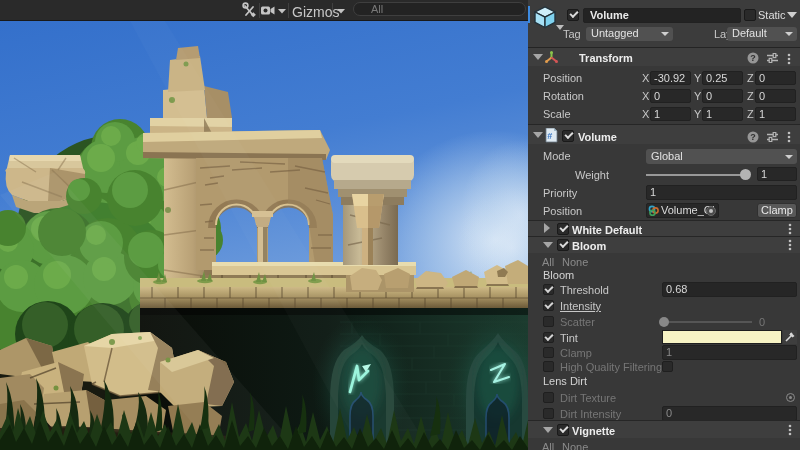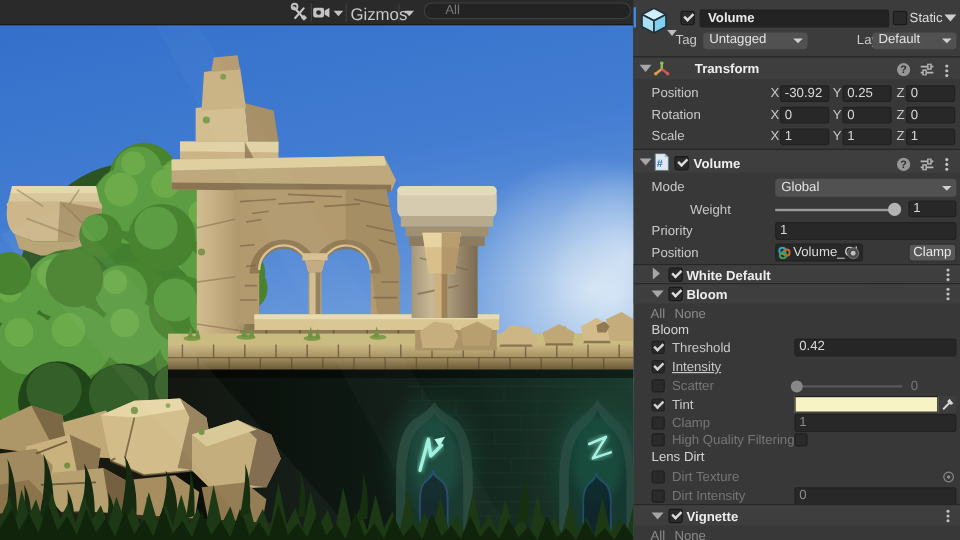--- a/index.html
+++ b/index.html
@@ -554,21 +554,21 @@
     <svg class="abs" style="left:260px;top:239px;" width="4" height="12" viewBox="0 0 4 12">
         <circle cx="2" cy="2" r="1.3" fill="#c0c0c0"></circle>
         <circle cx="2" cy="6" r="1.3" fill="#c0c0c0"></circle>
         <circle cx="2" cy="10" r="1.3" fill="#c0c0c0"></circle>
       </svg>
     <div class="lbl" style="left:14px;top:256px;color:#8a8a8a;">All</div>
     <div class="lbl" style="left:34px;top:256px;color:#8a8a8a;">None</div>
     <div class="lbl" style="left:15px;top:269px;color:#d4d4d4;">Bloom</div>
     <div class="cbs on" style="left:15px;top:284px;"></div>
     <div class="lbl" style="left:32px;top:284px;">Threshold</div>
-    <div class="fld" style="left:134px;top:282px;width:135px;height:15px;background:#262626;">0.42</div>
+    <div class="fld" style="left:134px;top:282px;width:135px;height:15px;background:#262626;">0.68</div>
     <div class="cbs on" style="left:15px;top:300px;"></div>
     <div class="lbl" style="left:32px;top:300px;text-decoration:underline;">Intensity</div>
     <div class="cbs" style="left:15px;top:316px;"></div>
     <div class="lbl dim" style="left:32px;top:316px;">Scatter</div>
     <div class="abs" style="left:134px;top:321px;width:90px;height:2px;background:#565656;"></div>
     <div class="abs" style="left:131px;top:317px;width:10px;height:10px;border-radius:50%;background:#888888;"></div>
     <div class="lbl dim" style="left:231px;top:316px;">0</div>
     <div class="cbs on" style="left:15px;top:332px;"></div>
     <div class="lbl" style="left:32px;top:332px;">Tint</div>
     <div class="abs" style="left:134px;top:330px;width:120px;height:14px;background:#f7f3c4;border:1px solid #1e1e1e;box-sizing:border-box;"></div>

